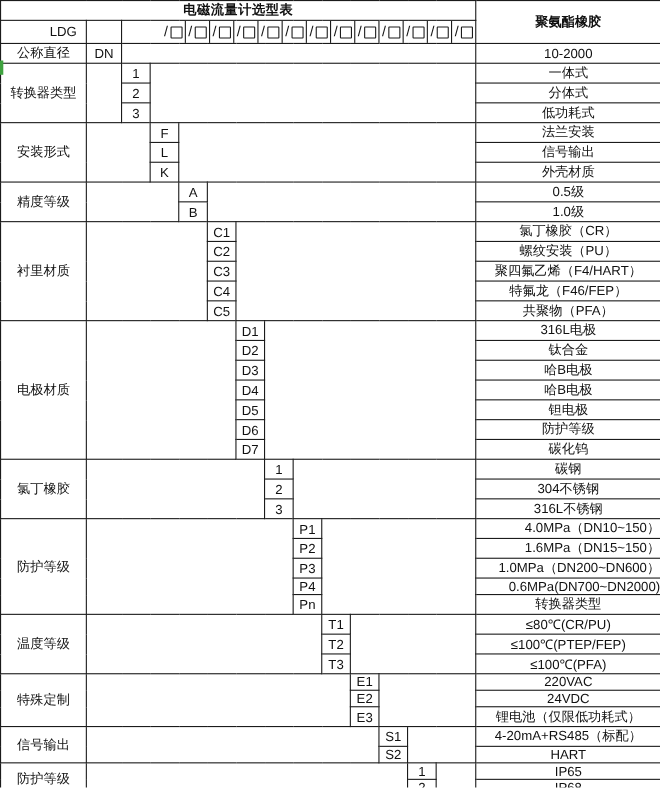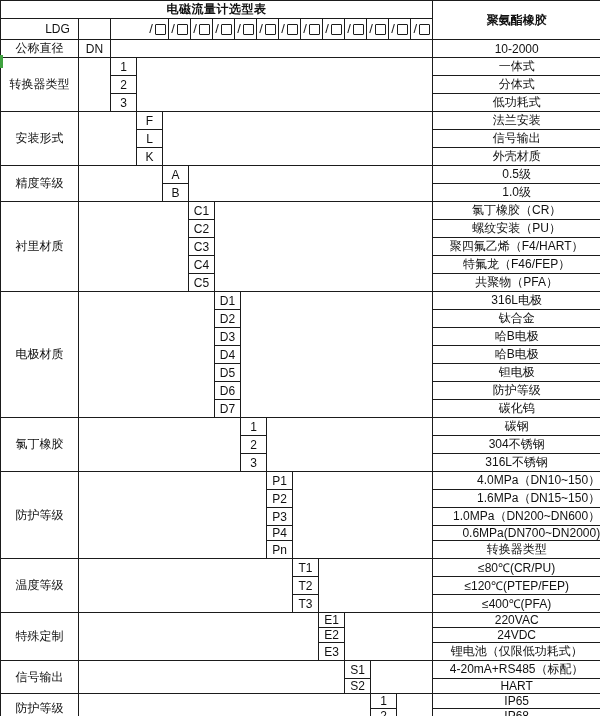--- a/index.html
+++ b/index.html
@@ -256,25 +256,25 @@
         </tr>
         <tr>
           <td class="lab" rowspan="3">温度等级</td>
           <td rowspan="3" colspan="8"></td>
           <td class="code">T1</td>
           <td rowspan="3" colspan="4"></td>
           <td class="desc">≤80℃(CR/PU)</td>
         </tr>
         <tr>
           <td class="code">T2</td>
-          <td class="desc">≤120℃(PTEP/FEP)</td>
+          <td class="desc">≤100℃(PTEP/FEP)</td>
         </tr>
         <tr>
           <td class="code">T3</td>
-          <td class="desc">≤400℃(PFA)</td>
+          <td class="desc">≤100℃(PFA)</td>
         </tr>
         <tr>
           <td class="lab" rowspan="3">特殊定制</td>
           <td rowspan="3" colspan="9"></td>
           <td class="code">E1</td>
           <td rowspan="3" colspan="3"></td>
           <td class="desc">220VAC</td>
         </tr>
         <tr>
           <td class="code">E2</td>

